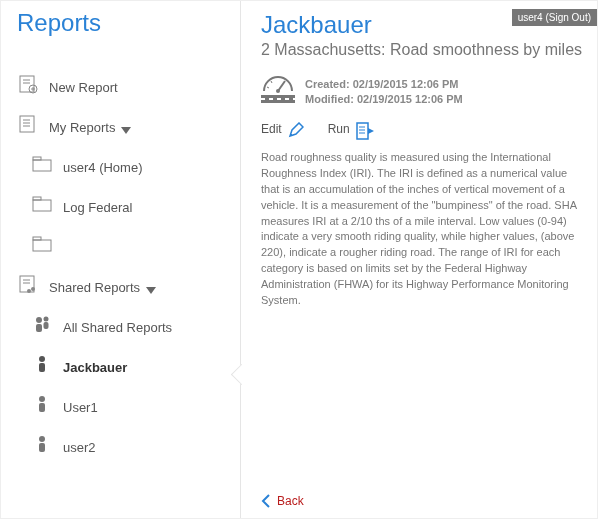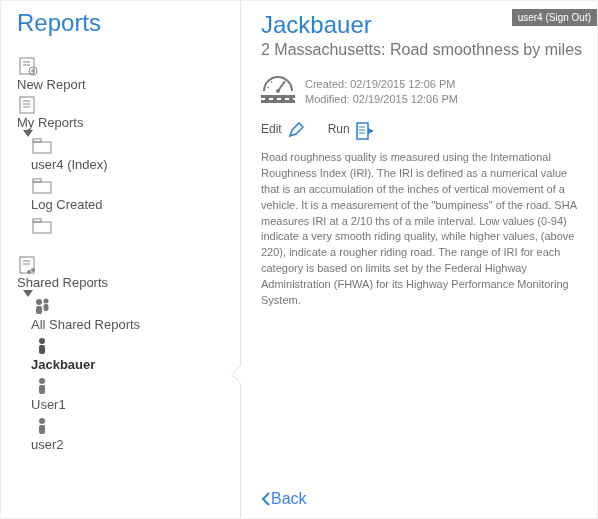--- a/index.html
+++ b/index.html
@@ -1,35 +1,35 @@
 <!DOCTYPE html>
 <html><head>
 <meta charset="utf-8">
 <style>
 * { box-sizing: border-box; margin: 0; padding: 0; }
 body { font-family: "Segoe UI", Arial, sans-serif; font-size: 12px; color: #666; background: #fff; width: 598px; height: 519px; overflow: hidden; }
 .container { display: flex; width: 100%; height: 100%; border: 1px solid #eee; }
 .sidebar { width: 240px; border-right: 1px solid #e5e5e5; padding: 8px 0 0 16px; position: relative; }
 .sidebar h1 { color: #2a82d6; font-weight: 300; font-size: 24px; margin-bottom: 18px; }
-.nav-item { display: flex; align-items: flex-start; height: 40px; cursor: pointer; color: #555; font-size: 13px; flex-direction: column; }
+.nav-item { display: flex; align-items: flex-end; height: 40px; cursor: pointer; color: #555; font-size: 13px; }
 .nav-item.sub { padding-left: 14px; }
 .nav-item.active { font-weight: bold; color: #333; }
 .nav-item .icon { width: 22px; height: 22px; margin-right: 10px; display: flex; align-items: center; justify-content: center; }
 .caret { margin-left: 6px; }
 .main { flex: 1; padding: 10px 14px 10px 20px; position: relative; display: flex; flex-direction: column; }
 .main h1 { color: #2a82d6; font-weight: 300; font-size: 24px; }
 .subtitle { color: #767676; font-size: 16px; margin: 2px 0 14px; }
 .signout { position: absolute; top: 8px; right: 0; background: #767676; color: #fff; font-size: 10px; padding: 3px 6px; }
 .meta-row { display: flex; align-items: flex-start; margin-bottom: 14px; }
 .meta-icons { width: 44px; }
-.meta-text { font-size: 11px; color: #888; line-height: 1.4; padding-top: 4px; }
+.meta-text { font-size: 11px; color: #888; line-height: 1.4; padding-top: 4px; font-weight: bold; }
 .actions { display: flex; gap: 24px; margin-bottom: 10px; font-size: 12px; }
 .action { display: flex; gap: 6px; color: #555; cursor: pointer; }
 .desc { font-size: 11px; color: #777; line-height: 1.45; }
-.back { position: absolute; bottom: 10px; left: 20px; display: flex; align-items: center; color: #3b82f6; font-size: 16px; cursor: pointer; }
+.back { position: absolute; bottom: 10px; left: 20px; display: flex; align-items: center; gap: 6px; color: #b91c1c; font-size: 12px; cursor: pointer; }
 .pointer { position: absolute; right: -1px; top: 362px; width: 12px; height: 22px; }
 .pointer::before { content: ""; position: absolute; width: 14px; height: 14px; background: #fff; border-left: 1px solid #e5e5e5; border-bottom: 1px solid #e5e5e5; transform: rotate(45deg); right: -8px; top: 4px; }
 svg { display: block; }
 .road { width: 34px; height: 8px; background: #777; position: relative; margin-top: 2px; }
 .road::after { content:""; position:absolute; top:3px; left:0; right:0; height:2px; background: repeating-linear-gradient(90deg,#fff 0 4px,transparent 4px 8px); }
 </style>
 </head>
 <body>
 
 <div class="container">
@@ -67,31 +67,31 @@
       </span>
     </div>
 
     <div class="nav-item sub">
       <span class="icon">
         <svg width="20" height="16" viewBox="0 0 20 16">
             <rect x="1" y="4" width="18" height="11" fill="none" stroke="#888"></rect>
             <rect x="1" y="1" width="8" height="3" fill="none" stroke="#888"></rect>
           </svg>
       </span>
-      <span>user4 (Index)</span>
+      <span>user4 (Home)</span>
     </div>
 
     <div class="nav-item sub">
       <span class="icon">
         <svg width="20" height="16" viewBox="0 0 20 16">
             <rect x="1" y="4" width="18" height="11" fill="none" stroke="#888"></rect>
             <rect x="1" y="1" width="8" height="3" fill="none" stroke="#888"></rect>
           </svg>
       </span>
-      <span>Log Created</span>
+      <span>Log Federal</span>
     </div>
 
     <div class="nav-item sub">
       <span class="icon">
         <svg width="20" height="16" viewBox="0 0 20 16">
             <rect x="1" y="4" width="18" height="11" fill="none" stroke="#888"></rect>
             <rect x="1" y="1" width="8" height="3" fill="none" stroke="#888"></rect>
           </svg>
       </span>
     </div>

